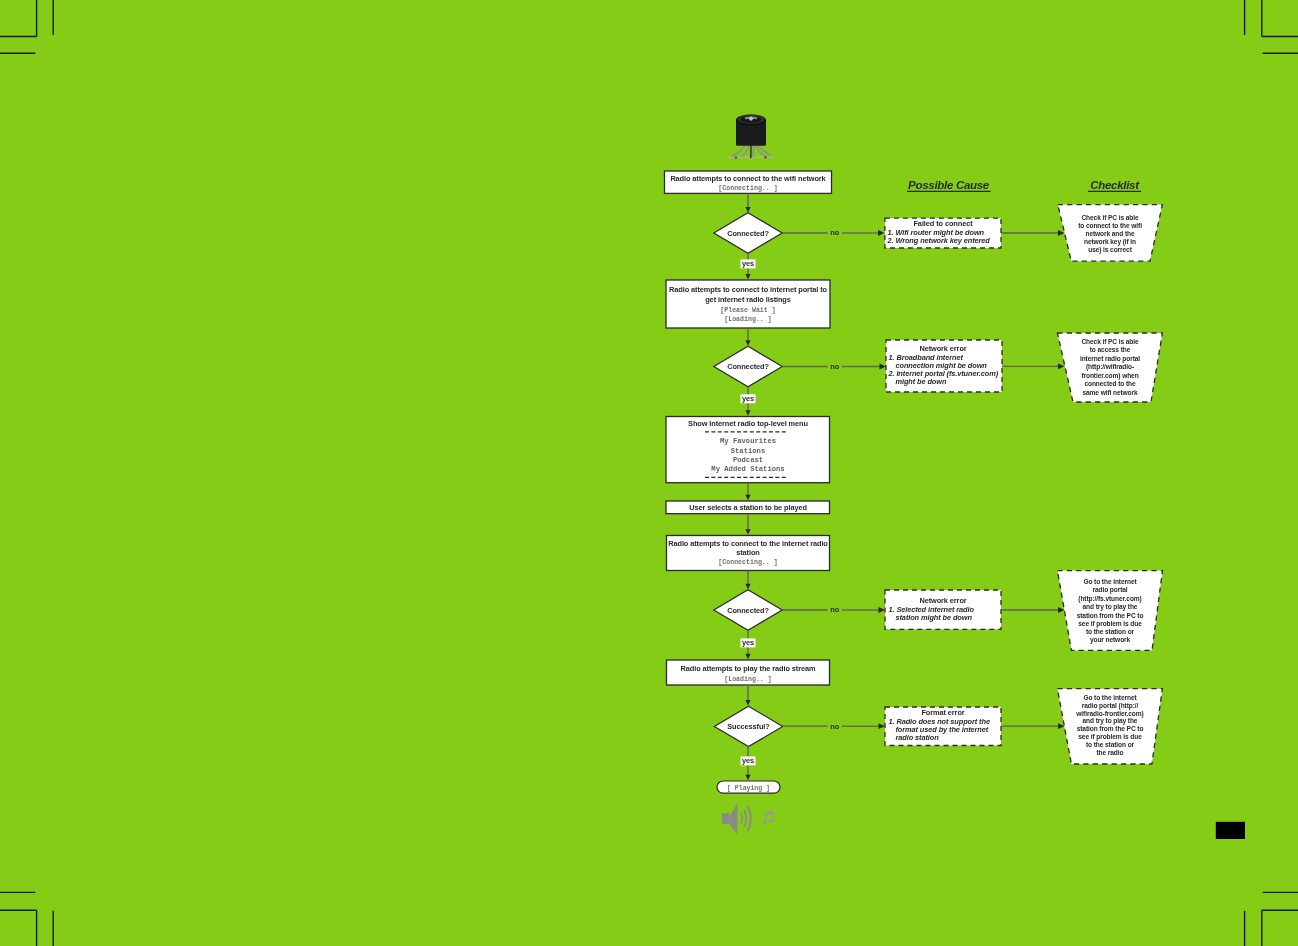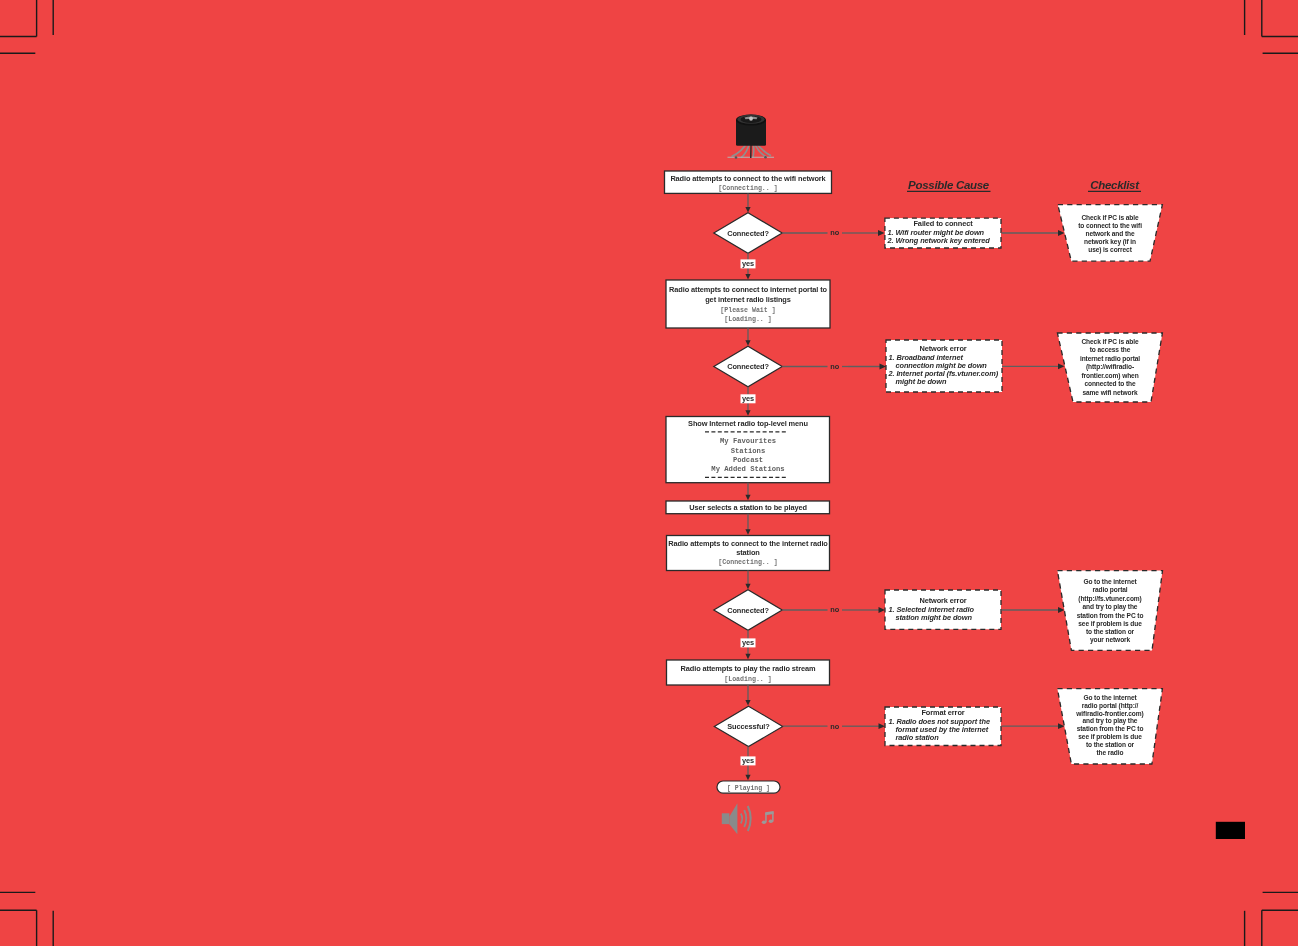--- a/index.html
+++ b/index.html
@@ -1,16 +1,16 @@
 <!DOCTYPE html>
 <html><head>
 <meta charset="utf-8">
 <style>
   html,body { margin:0; padding:0; background:#fff; }
-  #page { position:relative; width:1298px; height:946px; background:#ef4444; overflow:hidden; }
+  #page { position:relative; width:1298px; height:946px; background:#84cc16; overflow:hidden; }
 </style>
 </head>
 <body>
 <div id="page">
 <svg width="1298" height="946" viewBox="0 0 1298 946" xmlns="http://www.w3.org/2000/svg">
 <line x1="0" y1="36.5" x2="36.6" y2="36.5" stroke="#1a1a1a" stroke-width="1.4"></line>
 <line x1="36.6" y1="0" x2="36.6" y2="36.5" stroke="#1a1a1a" stroke-width="1.4"></line>
 <line x1="0" y1="53.2" x2="35.3" y2="53.2" stroke="#1a1a1a" stroke-width="1.4"></line>
 <line x1="53.2" y1="0" x2="53.2" y2="35.0" stroke="#1a1a1a" stroke-width="1.4"></line>
 <line x1="1261.8" y1="36.5" x2="1298" y2="36.5" stroke="#1a1a1a" stroke-width="1.4"></line>

